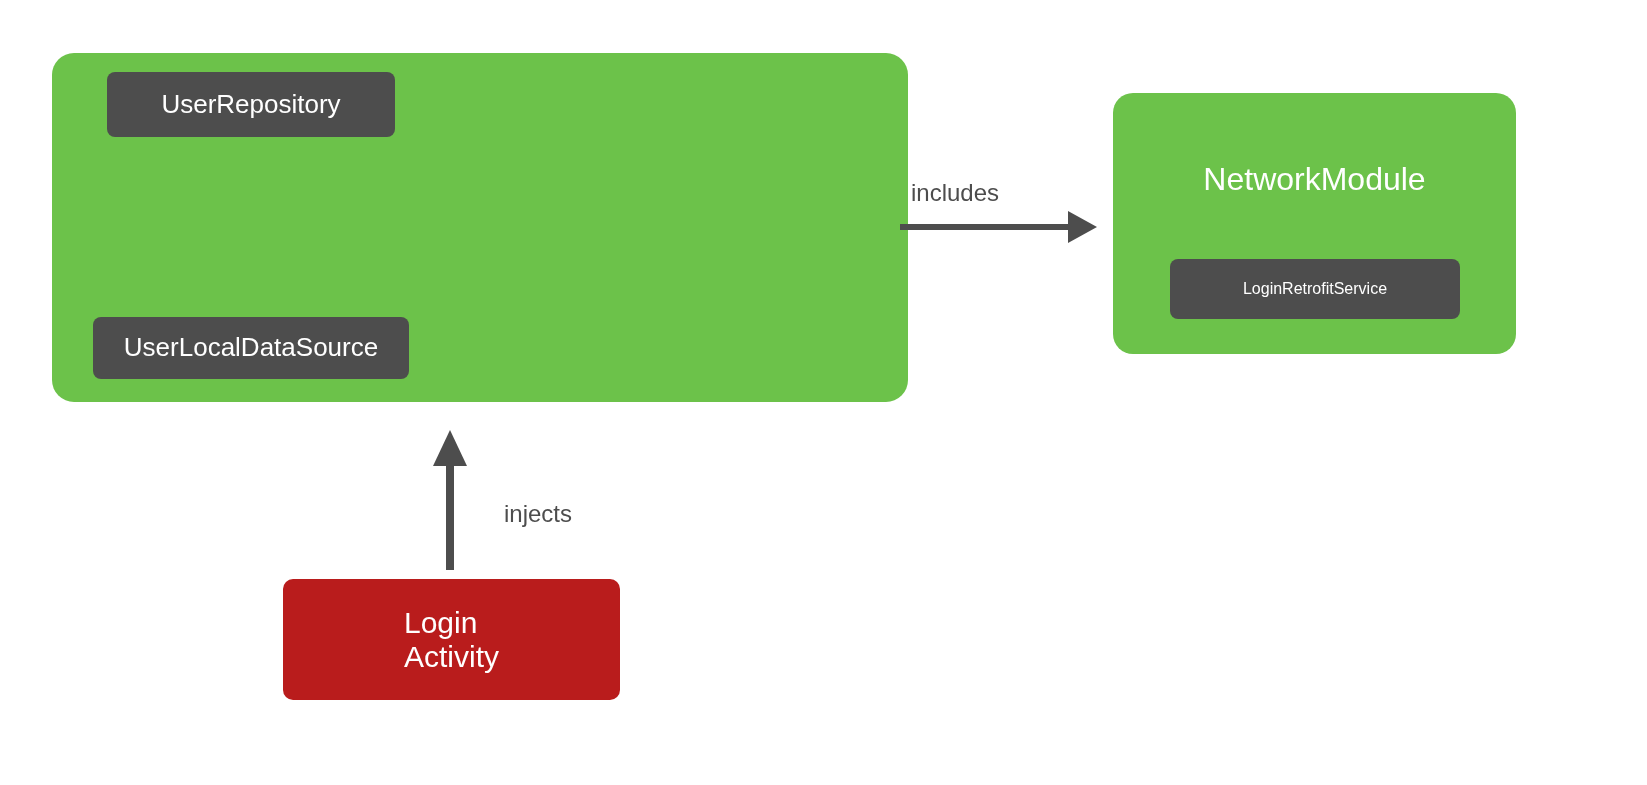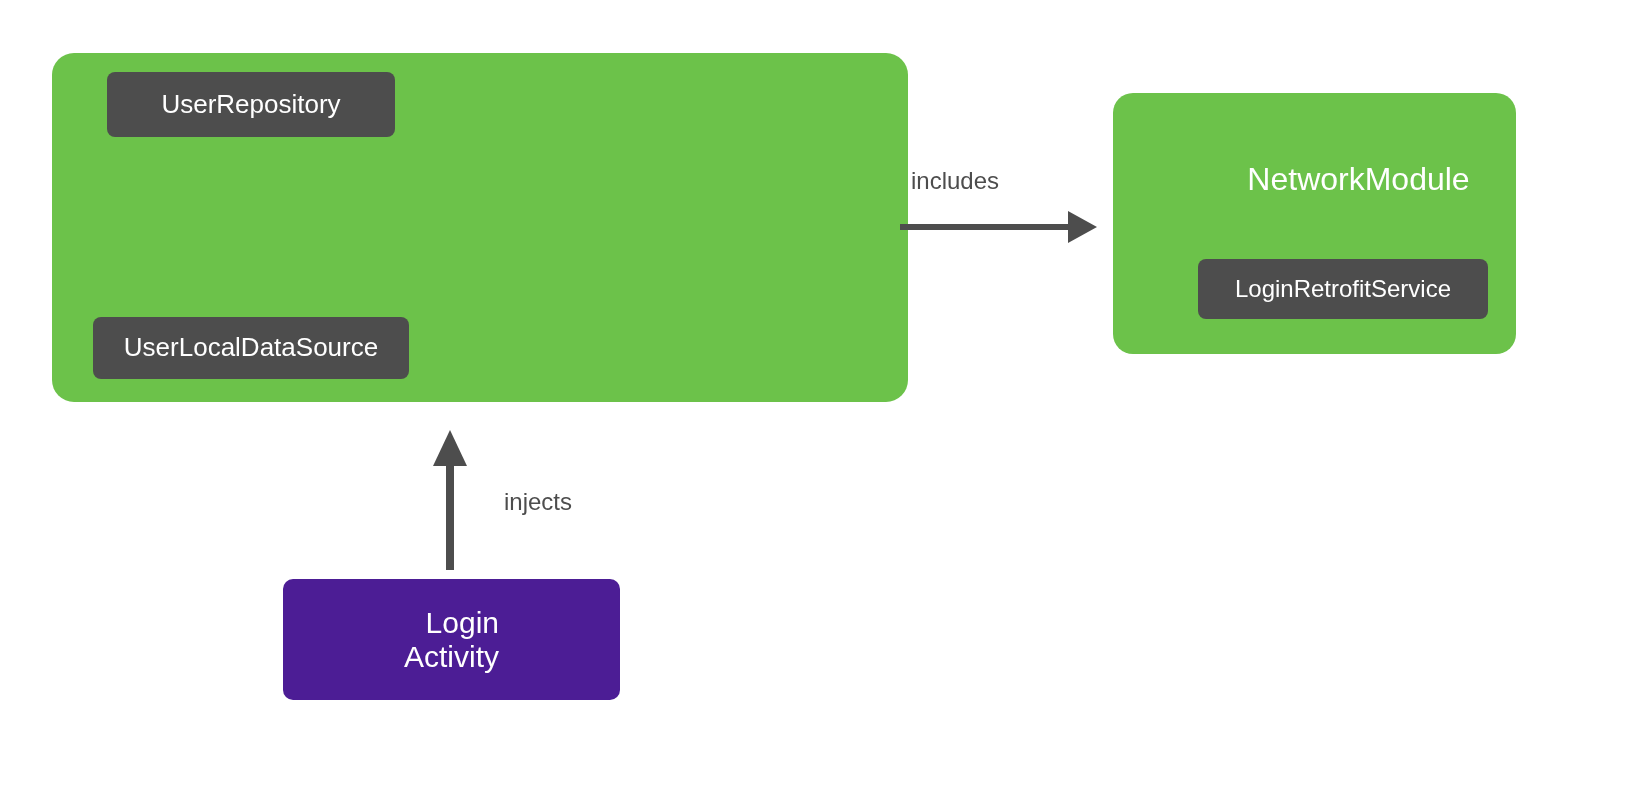--- a/index.html
+++ b/index.html
@@ -17,50 +17,51 @@
     height: 785px;
     background: #ffffff;
     overflow: hidden;
   }
   .node {
     position: absolute;
     box-sizing: border-box;
     display: flex;
     align-items: center;
     justify-content: center;
-    text-align: right;
+    text-align: left;
     color: #ffffff;
     line-height: 1.12;
   }
   .green-container {
     background: #6cc24a;
     border-radius: 22px;
   }
   .green-container.nm {
     border-radius: 20px;
   }
   .green-box {
-    background: #4c1d95;
+    background: #b91c1c;
     border-radius: 10px;
   }
   .dark-box {
     background: #4d4d4d;
     border-radius: 8px;
     color: #ffffff;
   }
   .container-title {
     position: absolute;
     color: #ffffff;
     text-align: center;
     white-space: nowrap;
   }
   .edge-label {
     position: absolute;
     color: #4d4d4d;
     white-space: nowrap;
+    margin-top: 12px;
   }
   svg.arrows {
     position: absolute;
     left: 0;
     top: 0;
     width: 1647px;
     height: 785px;
     overflow: visible;
     pointer-events: none;
   }
@@ -68,22 +69,22 @@
   
   #app-component      { left: 52px;   top: 53px;  width: 856px;  height: 349px; }
   #app-component-title{ left: 52px;   top: 198px; width: 856px;  font-size: 43px; }
 
   #user-repository    { left: 107px;  top: 72px;  width: 288px;  height: 65px;  font-size: 26px; }
   #login-viewmodel    { left: 530px;  top: 70px;  width: 288px;  height: 67px;  font-size: 26px; }
   #user-remote-ds     { left: 93px;   top: 317px; width: 316px;  height: 62px;  font-size: 26px; }
   #user-local-ds      { left: 534px;  top: 314px; width: 289px;  height: 63px;  font-size: 26px; }
 
   #network-module     { left: 1113px; top: 93px;  width: 403px;  height: 261px; }
-  #network-module-title{left: 1113px; top: 161px; width: 403px;  font-size: 32px; padding-left: 44px; }
-  #login-retrofit     { left: 1170px; top: 259px; width: 290px;  height: 60px;  font-size: 24px; margin-left: 28px; }
+  #network-module-title{left: 1113px; top: 161px; width: 403px;  font-size: 32px; }
+  #login-retrofit     { left: 1170px; top: 259px; width: 290px;  height: 60px;  font-size: 16px; }
 
   #login-activity     { left: 283px;  top: 579px; width: 337px;  height: 121px; font-size: 30px; }
 
   #label-includes     { left: 911px;  top: 167px; font-size: 24px; }
   #label-injects      { left: 504px;  top: 488px; font-size: 24px; }
 </style>
 </head>
 <body>
 
 <div id="canvas">

